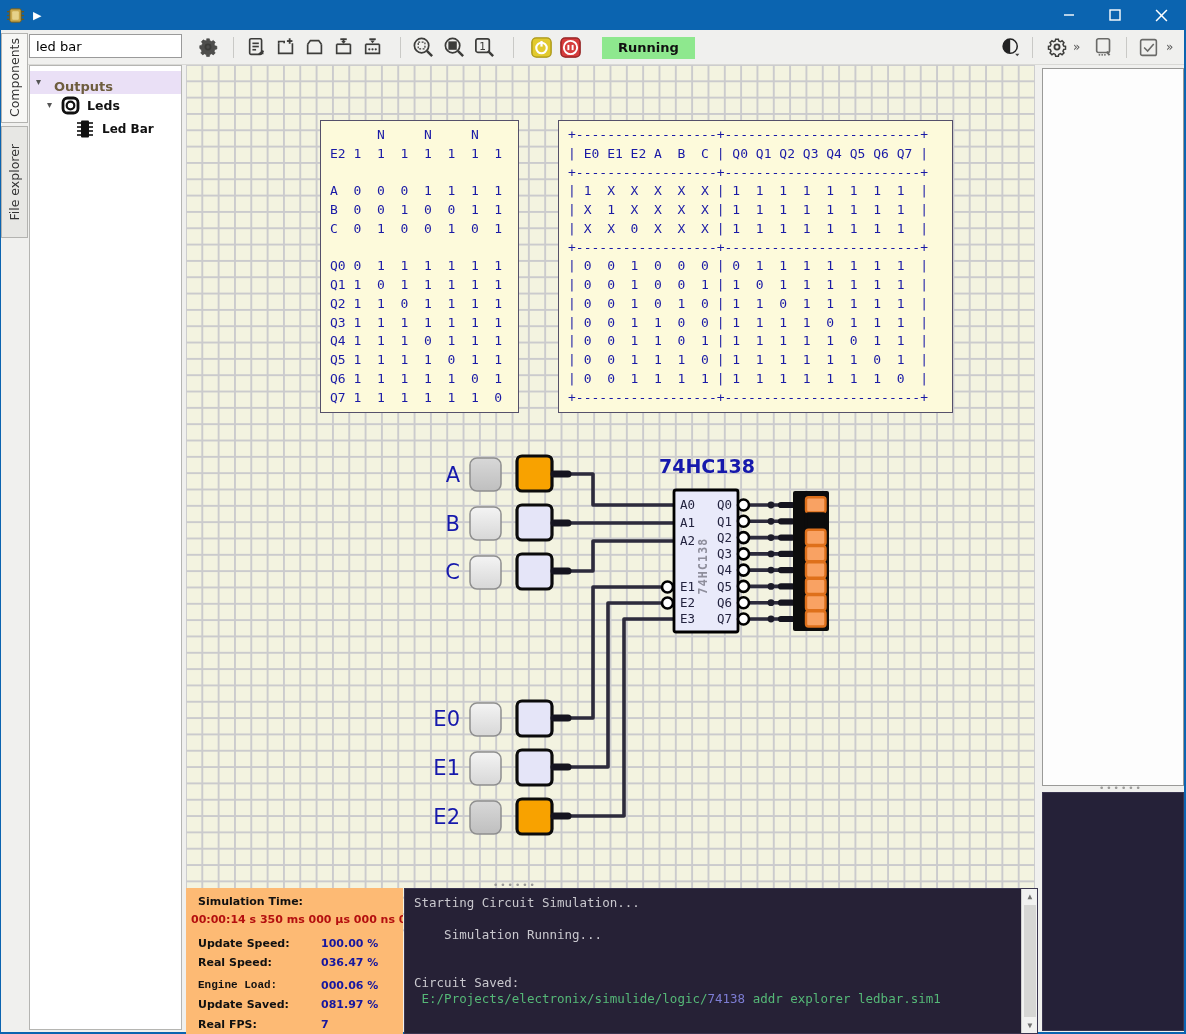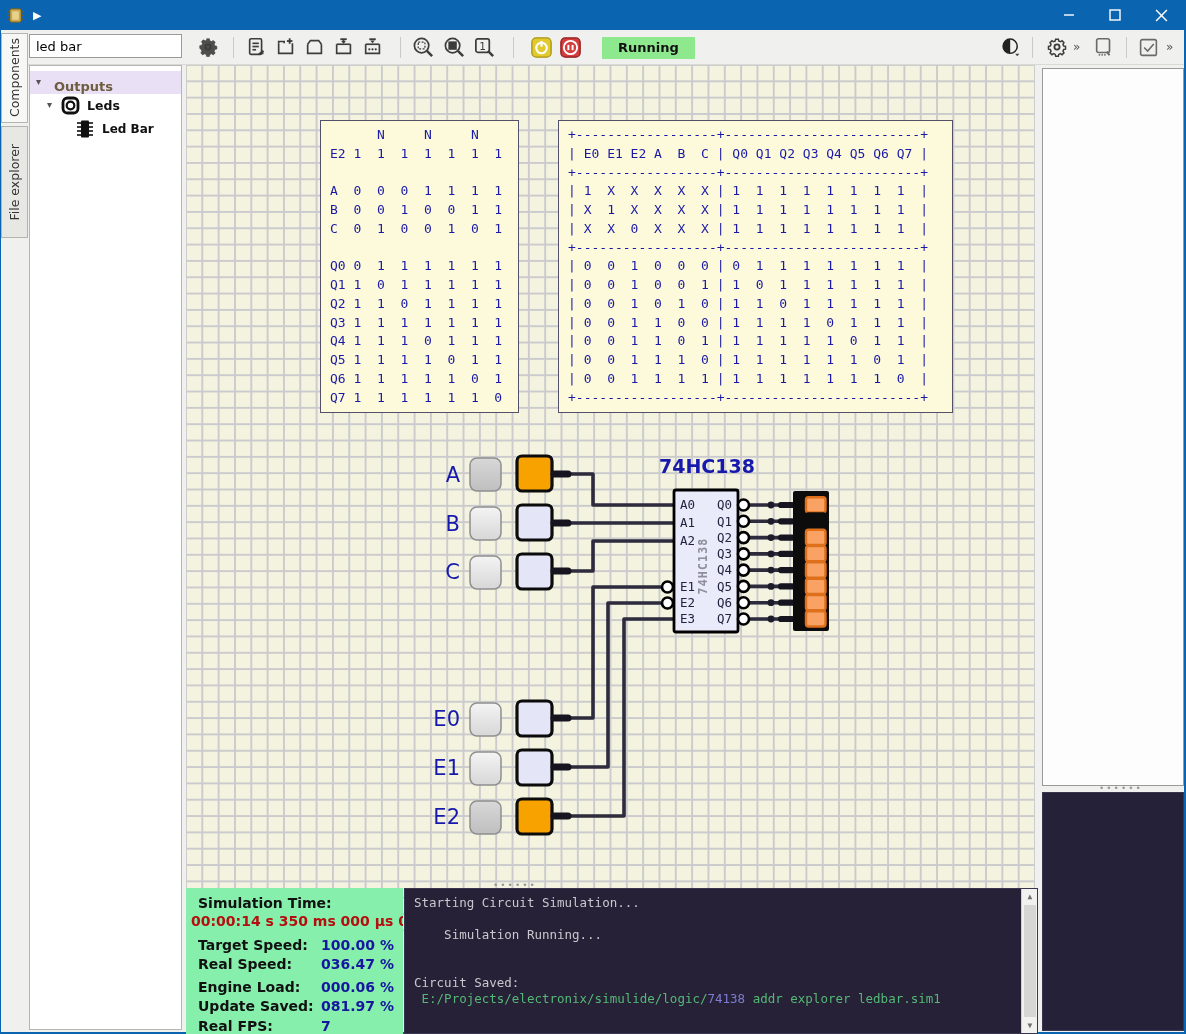--- a/index.html
+++ b/index.html
@@ -60,21 +60,21 @@
   .circuit-svg { position:absolute; left:0; top:0; }
 
   
   .right-top { position:absolute; left:1041px; top:68px; width:142px; height:718px;
     background:#fdfdfd; border:1px solid #9a9a98; }
   .right-bottom { position:absolute; left:1041px; top:792px; width:142px; height:239px;
     background:#252138; border:1px solid #3a3550; }
 
   
   .stats { position:absolute; left:185px; top:888px; width:217px; height:146px;
-    background:#86efac; overflow:hidden; font-size:14px; }
+    background:#fdba74; overflow:hidden; font-size:11px; }
   .stat-abs { position:absolute; left:12px; white-space:nowrap; }
   .stat-label { font-weight:bold; color:#111; }
   .stat-red { color:#b40f0f; font-weight:bold; left:5px; }
   .stat-val { position:absolute; left:135px; color:#16169f; font-weight:bold; }
 
   .console { position:absolute; left:403px; top:888px; width:634px; height:146px;
     background:#262136; border:1px solid #3a3550;
     font-family:"DejaVu Sans Mono","Liberation Mono",monospace; font-size:12.5px;
     color:#c9c8ce; white-space:pre; }
   .cline { position:absolute; left:9px; }
@@ -469,26 +469,26 @@
   <div class="dots-h" style="left:1098px; top:783px;">••••••</div>
   <div class="right-bottom"></div>
 
   <div class="dots-h" style="left:492px; top:880px;">••••••</div>
   <div class="dots-v" style="left:403px; top:950px;">••••••</div>
 
   <div class="stats">
     <div class="stat-abs stat-label" style="top:7px;">Simulation Time:</div>
     <div class="stat-abs stat-red" style="top:25px;">00:00:14 s 350 ms 000 µs 000 ns 0</div>
 
-    <div class="stat-abs stat-label" style="top:49px;">Target Speed:</div>
+    <div class="stat-abs stat-label" style="top:49px;">Update Speed:</div>
     <div class="stat-val" style="top:49px;">100.00 %</div>
     <div class="stat-abs stat-label" style="top:68px;">Real Speed:</div>
     <div class="stat-val" style="top:68px;">036.47 %</div>
 
-    <div class="stat-abs stat-label" style="top:91px;">Engine Load:</div>
+    <div class="stat-abs stat-label" style="top:91px;font-family:Liberation Mono, monospace;">Engine Load:</div>
     <div class="stat-val" style="top:91px;">000.06 %</div>
     <div class="stat-abs stat-label" style="top:110px;">Update Saved:</div>
     <div class="stat-val" style="top:110px;">081.97 %</div>
 
     <div class="stat-abs stat-label" style="top:130px;">Real FPS:</div>
     <div class="stat-val" style="top:130px;">7</div>
   </div>
 
   <div class="console">
     <div class="cline" style="top:6px;">Starting Circuit Simulation...</div>

